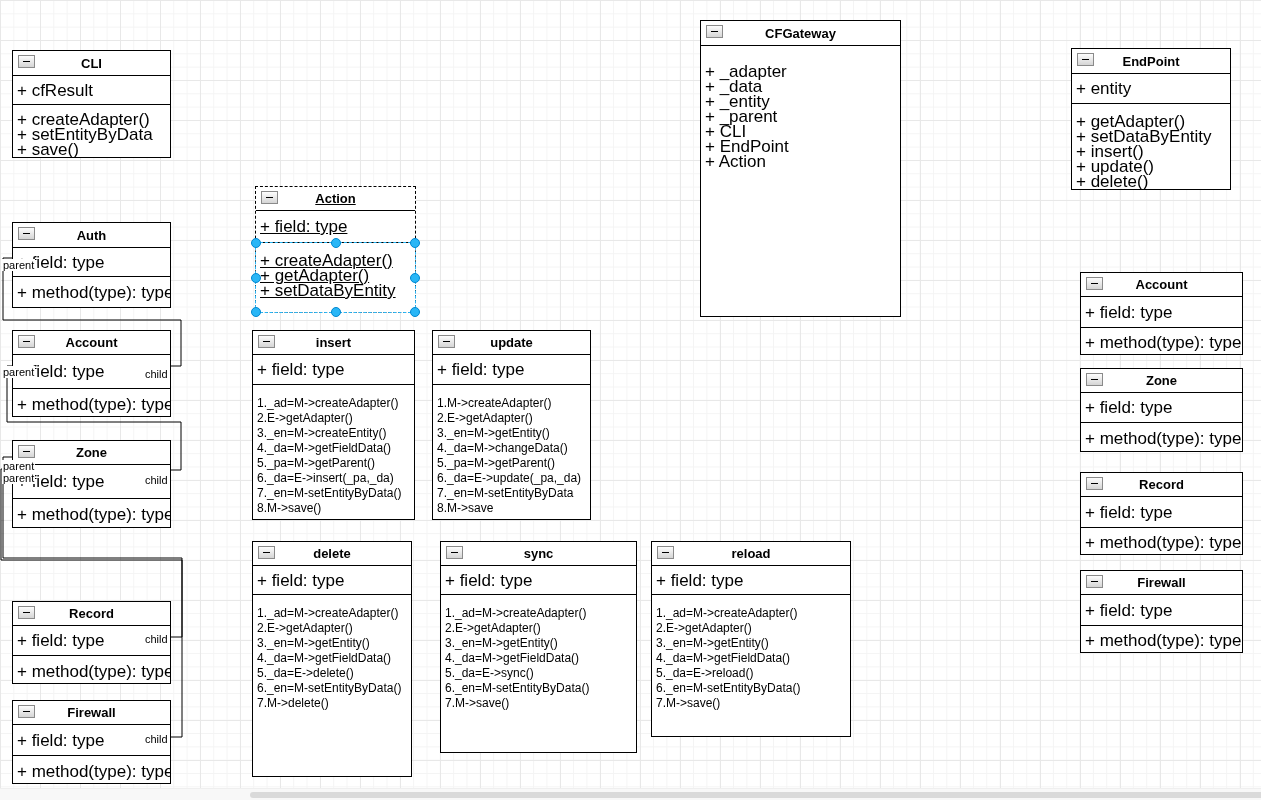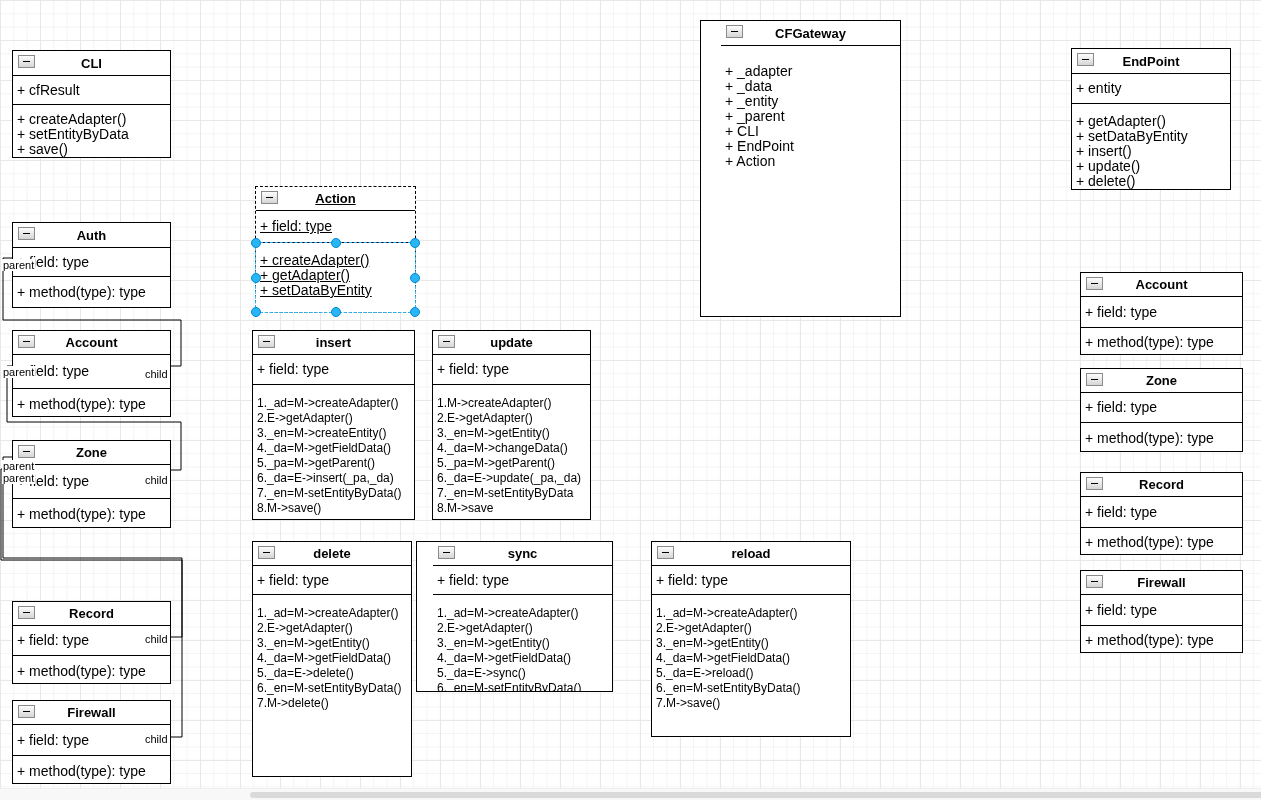--- a/index.html
+++ b/index.html
@@ -22,21 +22,21 @@
   .uml.dashed{border-style:dashed;text-decoration:underline;}
   .hdr{
     position:relative;flex:0 0 auto;height:23px;display:flex;
     align-items:center;justify-content:center;font-weight:bold;font-size:13px;
   }
   .collapse{
     position:absolute;left:5px;top:4px;width:17px;height:13px;box-sizing:border-box;
     border:1px solid #8a8a8a;background:linear-gradient(#fdfdfd,#d5d5d5);cursor:pointer;
   }
   .collapse::after{content:"";position:absolute;left:4px;right:4px;top:5px;height:1px;background:#000;}
-  .sec{border-top:1px solid #000;box-sizing:border-box;font-size:14px;overflow:hidden;}
+  .sec{border-top:1px solid #000;box-sizing:border-box;font-size:17px;overflow:hidden;}
   .fields{flex:0 0 auto;display:flex;flex-direction:column;justify-content:center;padding:2px 4px;}
   .fields.block{justify-content:flex-start;padding-top:18px;}
   .methods{flex:1 1 auto;padding:6px 4px 0 4px;}
   .methods.list{font-size:12px;padding-top:11px;}
   .ln{line-height:15px;white-space:nowrap;}
   .elabel{
     position:absolute;z-index:3;background:#ffffff;font-size:11px;line-height:12px;
     padding:0 1px;white-space:nowrap;margin-top:14px;
   }
   .sel{position:absolute;z-index:4;border:1px dashed #29b6f6;box-sizing:border-box;}
@@ -215,21 +215,21 @@
       <div class="ln">1._ad=M-&gt;createAdapter()</div>
       <div class="ln">2.E-&gt;getAdapter()</div>
       <div class="ln">3._en=M-&gt;getEntity()</div>
       <div class="ln">4._da=M-&gt;getFieldData()</div>
       <div class="ln">5._da=E-&gt;delete()</div>
       <div class="ln">6._en=M-setEntityByData()</div>
       <div class="ln">7.M-&gt;delete()</div>
     </div>
   </div>
 
-  <div class="uml" style="left:416px;top:541px;width:197px;height:151px;padding-left:16px;">
+  <div class="uml" style="left:440px;top:541px;width:197px;height:212px;">
     <div class="hdr">
         <span class="collapse"></span>
         <span>sync</span>
       </div>
     <div class="sec fields" style="height:29px;">
         <div class="ln">+ field: type</div>
       </div>
     <div class="sec methods list">
       <div class="ln">1._ad=M-&gt;createAdapter()</div>
       <div class="ln">2.E-&gt;getAdapter()</div>
@@ -253,21 +253,21 @@
       <div class="ln">1._ad=M-&gt;createAdapter()</div>
       <div class="ln">2.E-&gt;getAdapter()</div>
       <div class="ln">3._en=M-&gt;getEntity()</div>
       <div class="ln">4._da=M-&gt;getFieldData()</div>
       <div class="ln">5._da=E-&gt;reload()</div>
       <div class="ln">6._en=M-setEntityByData()</div>
       <div class="ln">7.M-&gt;save()</div>
     </div>
   </div>
 
-  <div class="uml" style="left:700px;top:20px;width:201px;height:297px;padding-left:20px;">
+  <div class="uml" style="left:700px;top:20px;width:201px;height:297px;">
     <div class="hdr" style="height:24px;">
         <span class="collapse"></span>
         <span>CFGateway</span>
       </div>
     <div class="sec fields block" style="height:146px;">
       <div class="ln">+ _adapter</div>
       <div class="ln">+ _data</div>
       <div class="ln">+ _entity</div>
       <div class="ln">+ _parent</div>
       <div class="ln">+ CLI</div>

